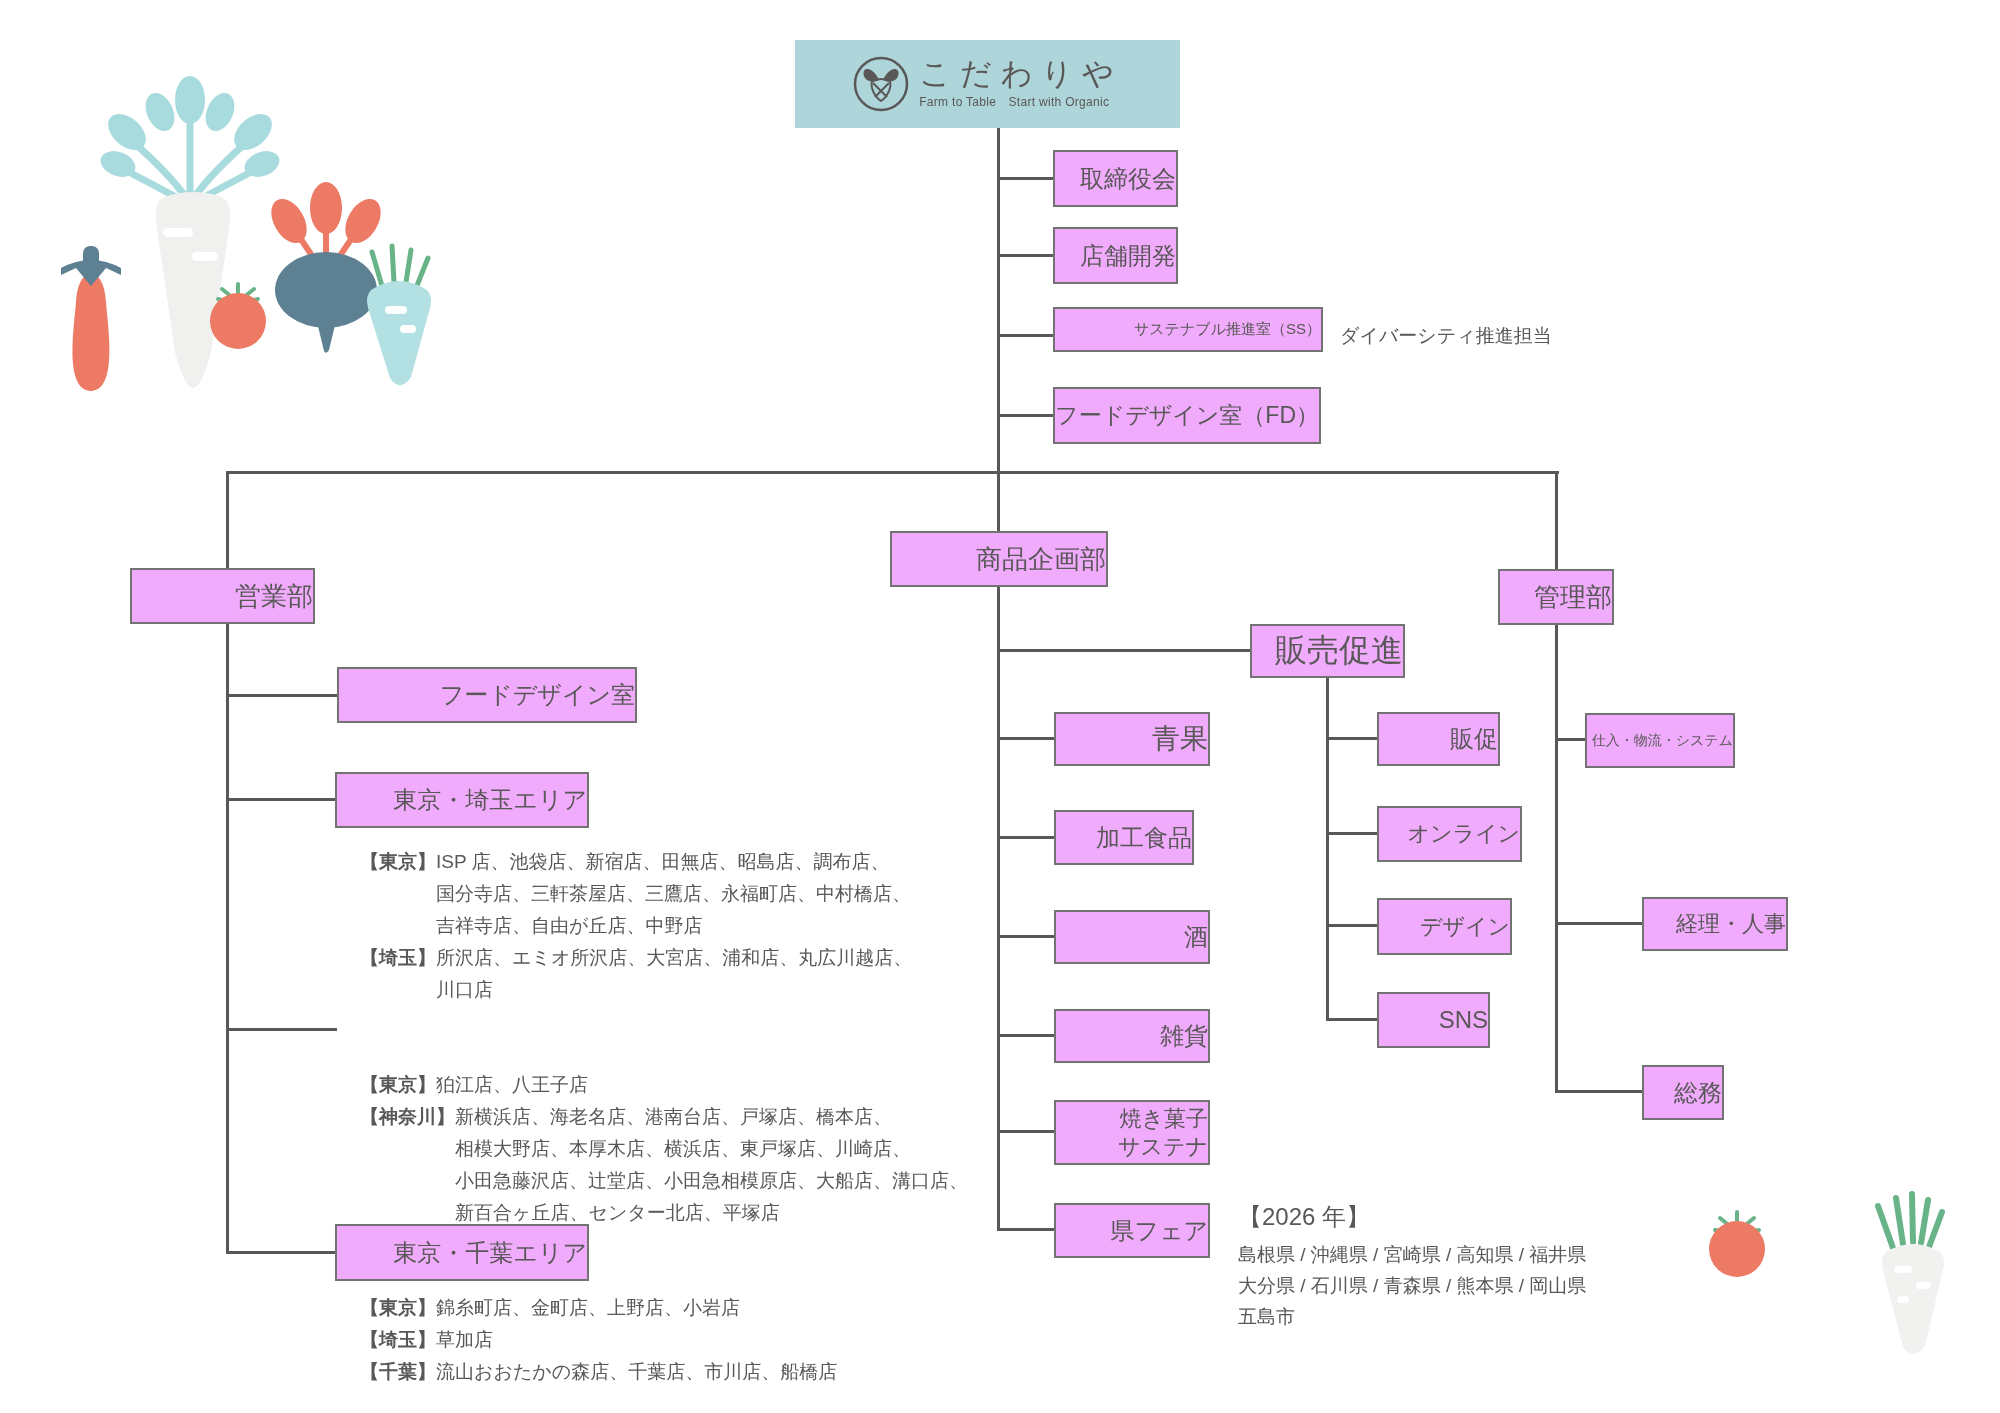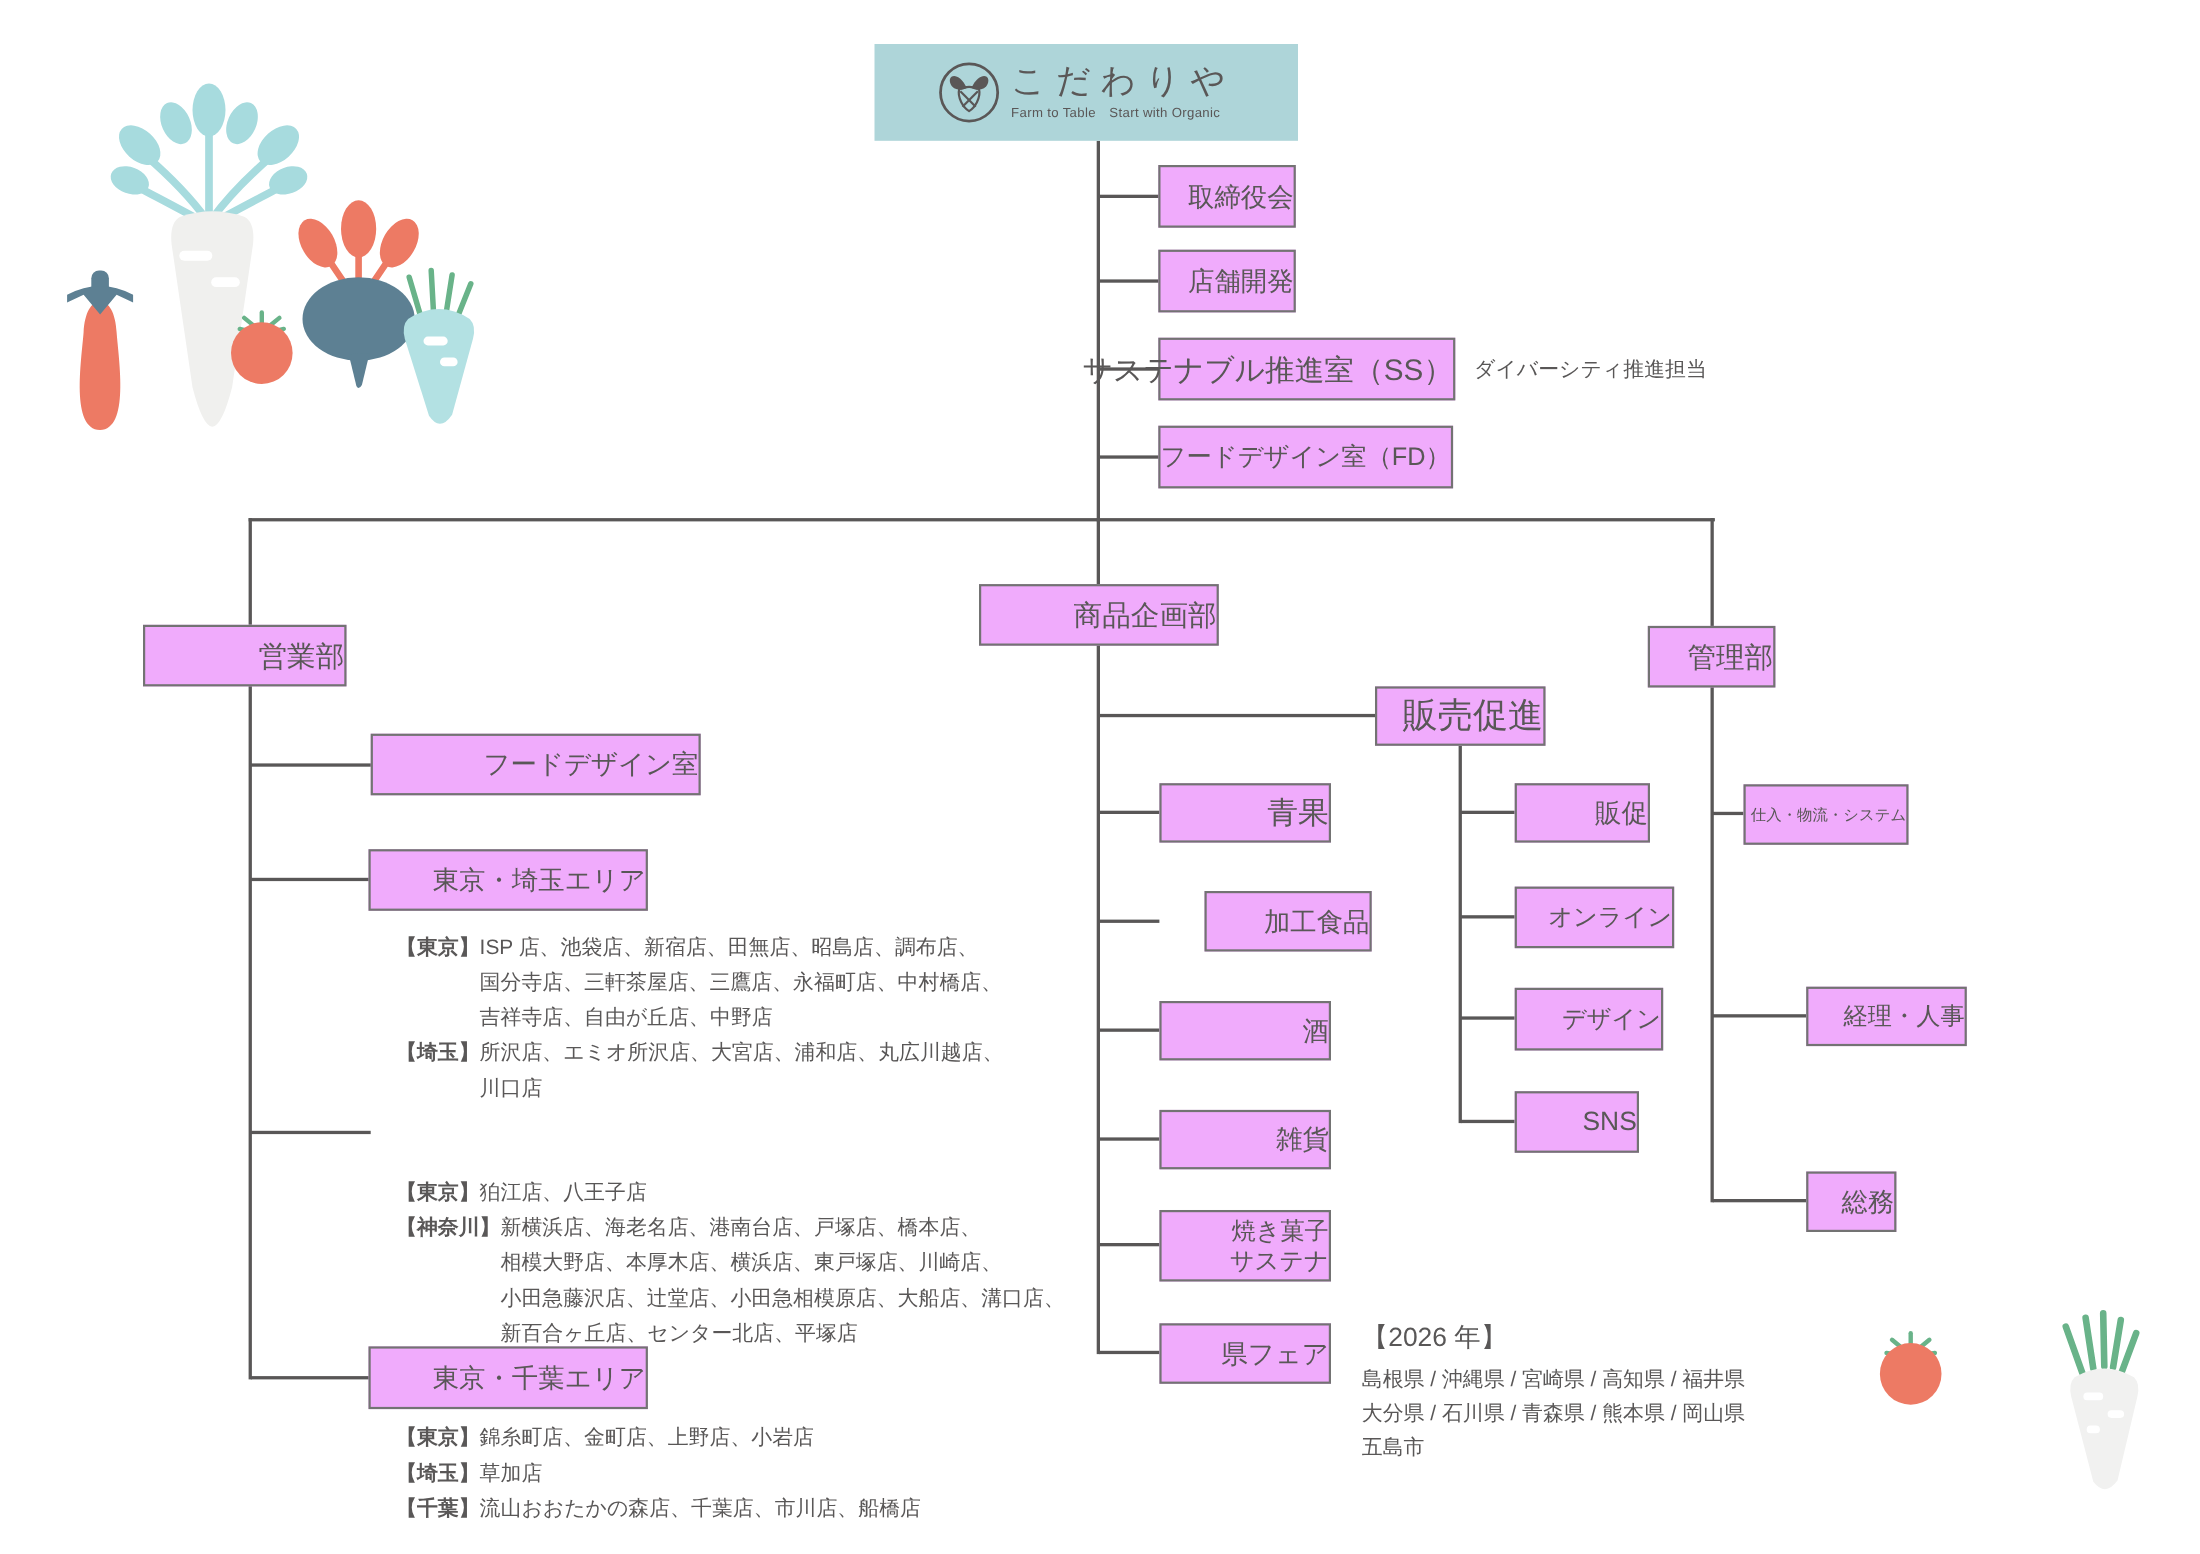--- a/index.html
+++ b/index.html
@@ -83,21 +83,21 @@
       <div class="logo-sub">Farm to Table　Start with Organic</div>
     </div>
   </div>
 
   <div class="bx" style="left:1053px;top:150px;width:125px;height:57px;font-size:24px">
     <span>取締役会</span>
   </div>
   <div class="bx" style="left:1053px;top:227px;width:125px;height:57px;font-size:24px">
     <span>店舗開発</span>
   </div>
-  <div class="bx" style="left:1053px;top:307px;width:270px;height:57px;font-size:27px">
+  <div class="bx" style="left:1053px;top:307px;width:270px;height:45px;font-size:15px">
     <span>サステナブル推進室（SS）</span>
   </div>
   <div class="sidenote" style="left:1340px;top:323px">ダイバーシティ推進担当</div>
   <div class="bx" style="left:1053px;top:387px;width:268px;height:57px;font-size:23px">
     <span>フードデザイン室（FD）</span>
   </div>
 
   <div class="bx" style="left:130px;top:568px;width:185px;height:56px;font-size:26px">
     <span>営業部</span>
   </div>
@@ -152,21 +152,21 @@
   <div class="bx" style="left:1377px;top:898px;width:135px;height:57px;font-size:22px">
     <span>デザイン</span>
   </div>
   <div class="bx" style="left:1377px;top:992px;width:113px;height:56px;font-size:24px">
     <span>SNS</span>
   </div>
 
   <div class="bx" style="left:1054px;top:712px;width:156px;height:54px;font-size:28px">
     <span>青果</span>
   </div>
-  <div class="bx" style="left:1095px;top:810px;width:152px;height:55px;font-size:24px">
+  <div class="bx" style="left:1054px;top:810px;width:140px;height:55px;font-size:24px">
     <span>加工食品</span>
   </div>
   <div class="bx" style="left:1054px;top:910px;width:156px;height:54px;font-size:24px">
     <span>酒</span>
   </div>
   <div class="bx" style="left:1054px;top:1009px;width:156px;height:54px;font-size:24px">
     <span>雑貨</span>
   </div>
   <div class="bx" style="left:1054px;top:1100px;width:156px;height:65px;font-size:22px;line-height:28px">
     <span>焼き菓子</span>

